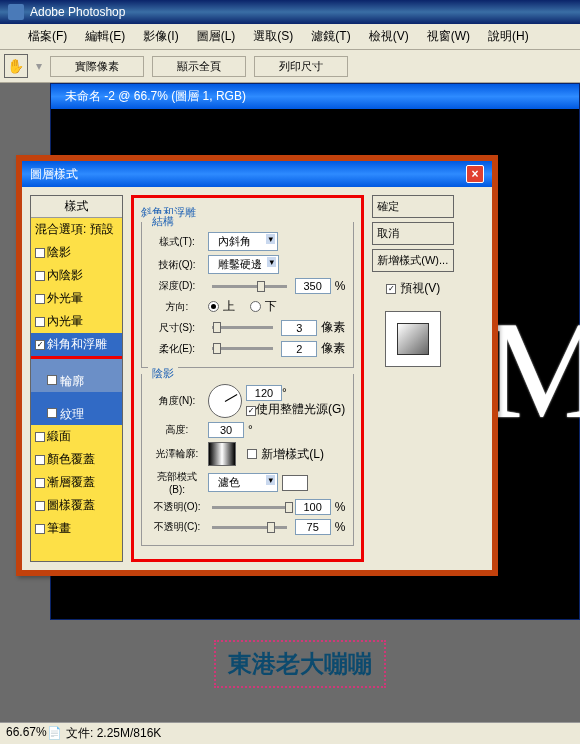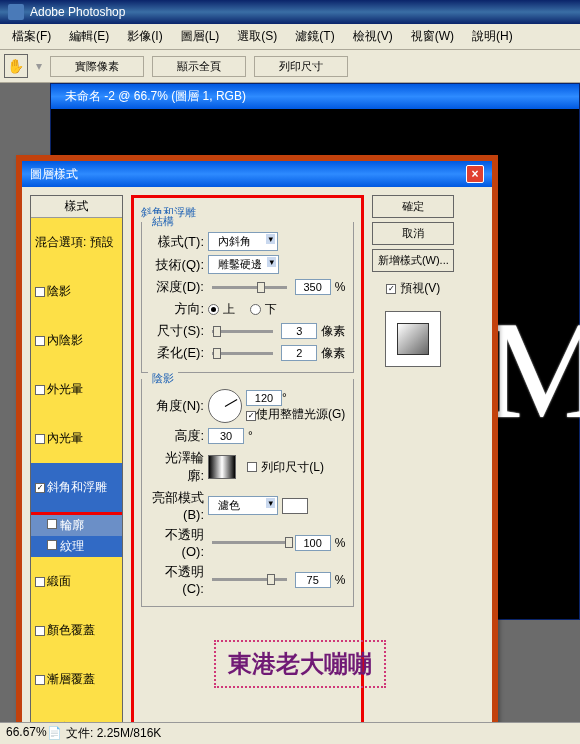--- a/index.html
+++ b/index.html
@@ -1,65 +1,65 @@
 <!DOCTYPE html>
 <html><head>
 <meta charset="utf-8">
 <style>
 *{margin:0;padding:0;box-sizing:border-box;font-family:"Microsoft YaHei","PMingLiU",sans-serif;font-size:12px}
 body{background:#d0c8b0;width:580px;height:744px;overflow:hidden;position:relative}
 .titlebar{background:linear-gradient(to bottom,#0a246a 0%,#3a6ea5 50%,#0a246a 100%);color:#fff;padding:4px 8px;display:flex;align-items:center;gap:6px}
 .titlebar .icon{width:16px;height:16px;background:#4a7ab8;border-radius:2px}
-.menubar{background:#ece9d8;padding:2px 4px;display:flex;gap:2px;border-bottom:1px solid #aca899}
+.menubar{background:#ece9d8;padding:2px 20px;display:flex;gap:2px;border-bottom:1px solid #aca899}
 .menubar span{padding:2px 8px;cursor:default}
 .toolbar{background:#ece9d8;padding:4px;display:flex;gap:8px;align-items:center;border-bottom:1px solid #aca899}
 .tool-btn{border:1px solid #aca899;background:#ece9d8;padding:2px 24px;font-size:11px}
 .hand-icon{width:24px;height:24px;border:1px solid #666;display:inline-flex;align-items:center;justify-content:center;font-size:14px}
 .canvas-area{background:#6b6b6b;height:640px;position:relative}
 .doc-window{position:absolute;left:50px;top:0;right:0;border:1px solid #0a246a}
 .doc-titlebar{background:linear-gradient(to bottom,#0058e0 0%,#2e8bff 50%,#0058e0 100%);color:#fff;padding:4px 8px;display:flex;align-items:center;gap:6px}
 .doc-content{background:#000;height:510px;position:relative}
 .letter-m{position:absolute;right:5px;top:180px;width:90px;height:180px;color:#fff;font-size:140px;font-family:serif;text-shadow:0 0 2px #fff}
 .tool-palette{position:absolute;left:4px;top:92px;width:42px;background:#ece9d8;border:1px solid #666}
 .tool-palette .sw{width:38px;height:28px;border-bottom:1px solid #999}
 .dialog{position:absolute;left:16px;top:155px;width:482px;background:#ece9d8;border:6px solid #c2410c;box-shadow:2px 2px 4px rgba(0,0,0,0.3)}
 .dlg-title{background:linear-gradient(to bottom,#0058e0 0%,#2e8bff 50%,#0058e0 100%);color:#fff;padding:4px 8px;display:flex;justify-content:space-between;align-items:center}
 .close-x{width:18px;height:18px;background:#e04030;color:#fff;border:1px solid #fff;display:flex;align-items:center;justify-content:center;font-weight:bold;border-radius:2px}
 .dlg-body{display:flex;padding:8px;gap:8px}
 .style-list{width:93px;border:1px solid #666;background:#fde047;font-size:11px}
 .style-list .hdr{background:#ece9d8;border-bottom:1px solid #999;padding:2px 4px;text-align:center}
-.style-list .item{padding:16px 4px;display:flex;align-items:center;gap:2px}
+.style-list .item{padding:3px 4px;display:flex;align-items:center;gap:2px}
 .style-list .item.sel{background:#316ac5;color:#fff}
-.style-list .sub{background:#6b8fc7;color:#fff;padding:2px 4px 2px 16px}
+.style-list .sub{background:#6b8fc7;color:#fff;padding:14px 4px 2px 16px}
 .cb{width:10px;height:10px;border:1px solid #666;background:#fff;display:inline-block;font-size:8px;line-height:8px;text-align:center;color:#000}
 .red-border{border:3px solid #e00;padding:3px}
 .settings{flex:1;padding:4px}
 .grp-label{color:#1a5fb4;font-size:11px;margin-bottom:2px}
 .grp{border:1px solid #999;border-top:none;padding:6px 8px;margin-bottom:6px;position:relative}
 .grp::before{content:attr(data-title);position:absolute;top:-8px;left:6px;background:#ece9d8;padding:0 4px;color:#1a5fb4;font-size:11px}
 .row{display:flex;align-items:center;gap:4px;margin:4px 0}
-.row label{width:54px;text-align:right;font-size:13px}
+.row label{width:54px;text-align:center;font-size:10px}
 .select{border:1px solid #7f9db9;background:#fff;padding:1px 16px 1px 9px;font-size:11px;position:relative;min-width:70px}
 .select::after{content:"▾";position:absolute;right:2px;top:1px;background:#c9d8ee;padding:0 2px;font-size:9px}
 .slider{flex:1;height:3px;background:#999;position:relative;margin:0 4px;max-width:110px}
 .slider .thumb{position:absolute;top:-4px;width:8px;height:11px;background:#ece9d8;border:1px solid #666}
 .num{border:1px solid #7f9db9;background:#fff;padding:1px 2px;width:36px;font-size:11px;text-align:center}
 .radio{width:11px;height:11px;border:1px solid #666;border-radius:50%;background:#fff;display:inline-flex;align-items:center;justify-content:center}
 .radio.on::after{content:"";width:5px;height:5px;background:#000;border-radius:50%}
 .angle-circ{width:34px;height:34px;border:1px solid #666;border-radius:50%;background:#fff;position:relative}
 .angle-circ::after{content:"";position:absolute;width:14px;height:1px;background:#000;top:50%;left:50%;transform-origin:left;transform:rotate(-30deg)}
 .gloss{width:28px;height:24px;border:1px solid #666;background:linear-gradient(to right,#000,#fff,#000)}
 .swatch{width:26px;height:16px;border:1px solid #666}
 .btns{width:82px;display:flex;flex-direction:column;gap:4px}
-.btn{border:1px solid #666;background:#ece9d8;padding:3px 4px;font-size:11px;text-align:center}
+.btn{border:1px solid #666;background:#ece9d8;padding:3px 4px;font-size:11px;text-align:left}
 .preview-box{width:56px;height:56px;border:1px solid #666;background:#fff;margin:6px auto;display:flex;align-items:center;justify-content:center}
 .preview-box .inner{width:32px;height:32px;background:linear-gradient(135deg,#fff,#666);border:1px solid #333}
 .statusbar{position:absolute;bottom:0;left:0;right:0;background:#ece9d8;border-top:1px solid #999;padding:2px 6px;font-size:11px;display:flex;gap:1px}
 .watermark{position:absolute;bottom:34px;left:200px;width:200px;height:90px;text-align:center}
-.wm-text{color:#701a75;font-size:24px;font-weight:bold;border:2px dotted #d03878;padding:6px 12px;display:inline-block;margin-top:20px}
+.wm-text{color:#0c4a6e;font-size:24px;font-weight:bold;border:2px dotted #d03878;padding:6px 12px;display:inline-block;margin-top:20px}
 .red-under{border-bottom:3px solid #e00}
 </style>
 </head>
 <body>
 
 <div class="titlebar">
   <span class="icon"></span>
   <span>Adobe Photoshop</span>
 </div>
 
@@ -197,21 +197,21 @@
           <div>
             <input class="num" value="120" style=""><span>°</span><br>
             <span class="cb">✓</span><span>使用整體光源(G)</span>
           </div>
         </div>
         <div class="row">
               <label>高度:</label>
               <input class="num" value="30" style="">
               <span>°</span>
             </div>
-        <div class="row"><label>光澤輪廓:</label><div class="gloss"></div>&nbsp;<span class="cb"></span><span>列印尺寸(L)</span></div>
+        <div class="row"><label>光澤輪廓:</label><div class="gloss"></div>&nbsp;<span class="cb"></span><span>新增樣式(L)</span></div>
         <div class="row">
               <label>亮部模式(B):</label>
               <span class="select">濾色</span>
               <span class="swatch" style="background:#fff"></span>
             </div>
         <div class="row">
               <label>不透明(O):</label>
               <div class="slider">
                 <div class="thumb" style="left:98%"></div>
               </div>

